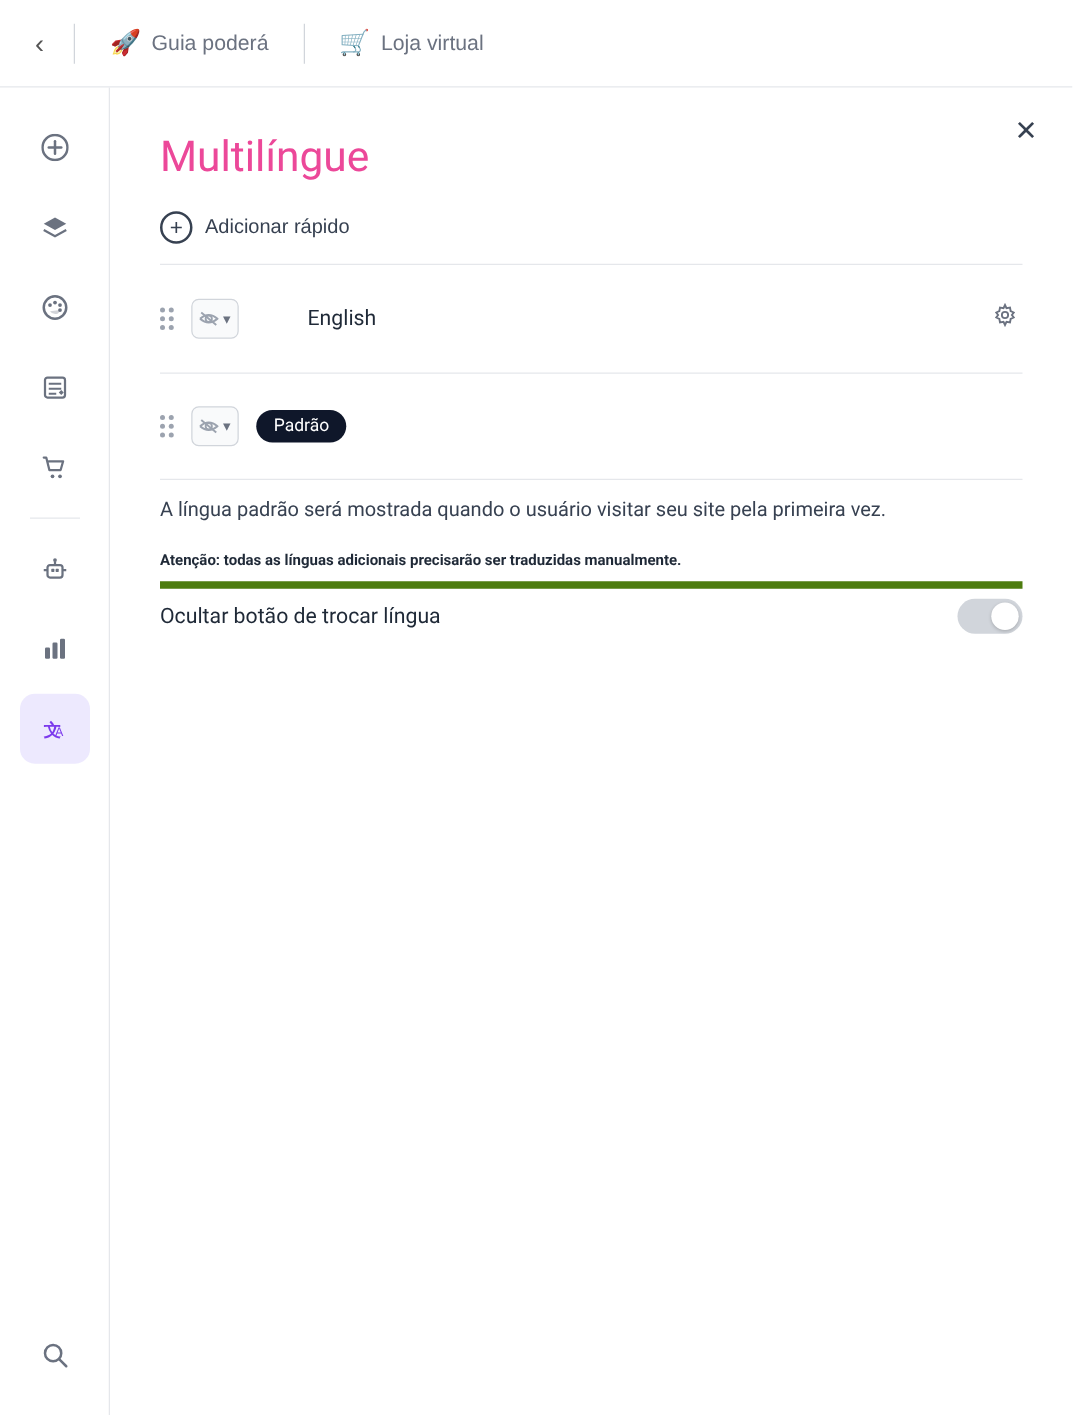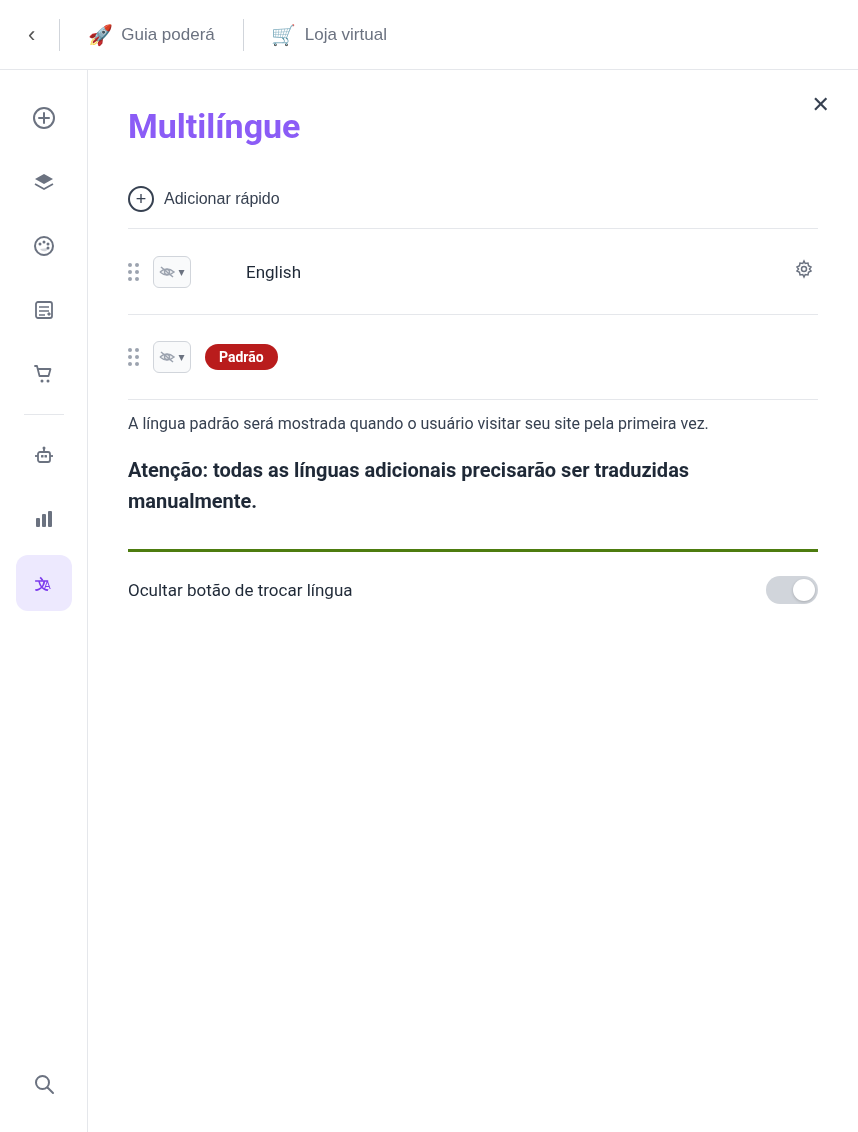--- a/index.html
+++ b/index.html
@@ -112,23 +112,23 @@
       border: none;
       font-size: 22px;
       color: #374151;
       cursor: pointer;
       line-height: 1;
     }
 
     
     .panel-title {
       font-size: 34px;
-      font-weight: 700;
-      color: #8b5cf6;
-      margin-bottom: 32px;
+      font-weight: 400;
+      color: #ec4899;
+      margin-bottom: 15px;
     }
 
     .panel-desc {
       font-size: 16px;
       color: #374151;
       line-height: 1.55;
       margin-bottom: 28px;
     }
 
     
@@ -202,24 +202,24 @@
       font-size: 12px;
       color: #6b7280;
     }
     .lang-name {
       font-size: 17px;
       color: #1f2937;
       flex: 1;
       margin-left: 41px;
     }
     .default-badge {
-      background: #b91c1c;
+      background: #0f172a;
       color: #fff;
       font-size: 14px;
-      font-weight: 700;
+      font-weight: 400;
       padding: 5px 14px;
       border-radius: 20px;
       text-align: right;
     }
     .settings-btn {
       background: none;
       border: none;
       cursor: pointer;
       color: #6b7280;
       font-size: 20px;
@@ -227,34 +227,34 @@
     }
 
     
     .info-text {
       font-size: 16px;
       color: #374151;
       line-height: 1.55;
       margin: 12px 0 18px;
     }
     .info-text-bold {
-      font-size: 20px;
+      font-size: 12px;
       color: #1f2937;
       line-height: 1.55;
       font-weight: 700;
-      margin-bottom: 32px;
+      margin-bottom: 8px;
     }
 
     
     .toggle-row {
       display: flex;
       align-items: center;
       justify-content: space-between;
-      padding: 24px 0;
-      border-top: 3px solid #4d7c0f;
+      padding: 8px 0;
+      border-top: 6px solid #4d7c0f;
     }
     .toggle-label {
       font-size: 17px;
       color: #1f2937;
     }
     .toggle-switch {
       width: 52px;
       height: 28px;
       background: #d1d5db;
       border-radius: 14px;

